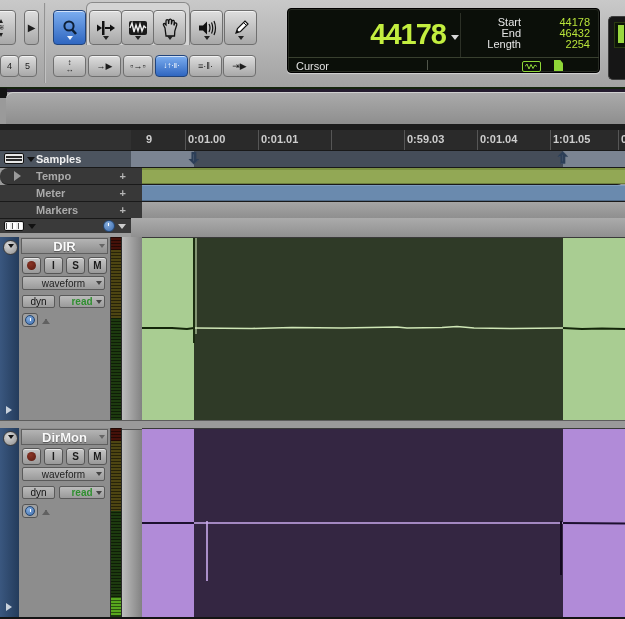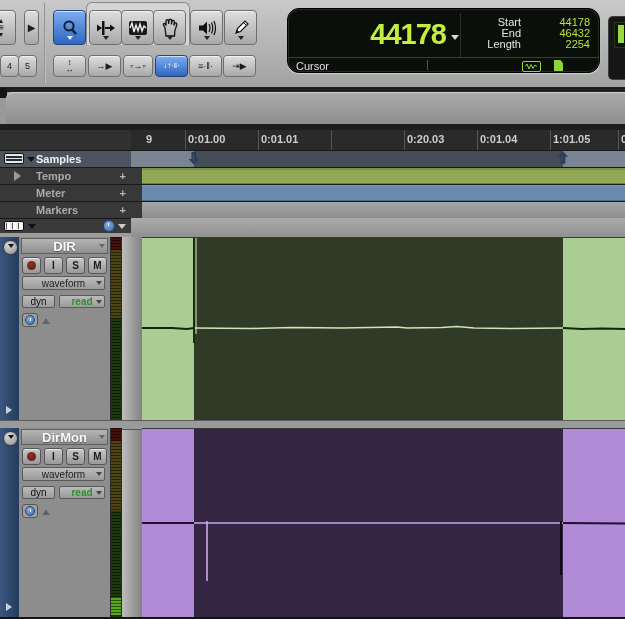--- a/index.html
+++ b/index.html
@@ -22,21 +22,21 @@
   .tool.active .dd{border-top-color:#eef4ff;}
   .sbtn{top:55px;height:20px;width:31px;font-size:9px;}
   #toolgroup{left:86px;top:2px;width:102px;height:42px;background:#d4d4d4;
     border:1px solid #8a8a8a;border-bottom:none;border-radius:6px 6px 0 0;}
   .groove{position:absolute;left:44px;top:3px;width:2px;height:80px;
     background:linear-gradient(90deg,#7c7c7c,#d8d8d8);}
   .stack{display:flex;flex-direction:column;align-items:center;line-height:7px;font-size:8px;}
 
   
   #counter{left:287px;top:8px;width:311px;height:63px;background:#0b0f09;
-    border:1px solid #000;border-radius:12px;
+    border:1px solid #000;border-radius:4px;
     box-shadow:inset 0 0 0 1px #272b23,0 1px 1px rgba(255,255,255,.5);}
   #counter .bigval{position:absolute;left:40px;top:9px;width:118px;text-align:right;
     font-size:29px;font-weight:bold;color:#c3ee3f;letter-spacing:-1px;}
   #counter .bigdd{position:absolute;left:163px;top:26px;width:0;height:0;
     border:4px solid transparent;border-top:5px solid #d8d8d8;}
   #counter .vdiv{position:absolute;left:172px;top:4px;width:1px;height:44px;background:#2c3026;}
   .selrow{position:absolute;left:175px;right:9px;height:11px;display:flex;}
   .selrow .lab{width:58px;text-align:right;color:#e6e6e6;font-size:11px;line-height:11px;}
   .selrow .val{flex:1;text-align:right;color:#b9e53a;font-size:11px;line-height:11px;}
   #cursorbar{position:absolute;left:0;right:0;top:48px;bottom:0;border-top:1px solid #39402f;}
@@ -62,21 +62,21 @@
 
   
   .rrow{left:0;width:625px;border-bottom:1px solid #191919;}
   .rlabelcol{position:absolute;left:0;top:0;bottom:0;width:142px;}
   .rname{position:absolute;left:36px;top:50%;transform:translateY(-50%);
     font-size:11px;font-weight:bold;color:#aaa;}
   .plus{position:absolute;right:16px;top:50%;transform:translateY(-50%);
     font-size:11px;font-weight:bold;color:#b5b5b5;cursor:default;}
   #row-minsecs{top:130px;height:20px;background:#313131;}
   #row-samples{top:151px;height:16px;background:#4c545f;}
-  #row-tempo{top:168px;height:16px;background:#383838;}
+  #row-tempo{top:168px;height:16px;background:#383838;border-radius:8px;}
   #row-meter{top:185px;height:16px;background:#383838;}
   #row-markers{top:202px;height:16px;background:#383838;}
   #minsecs-lane{position:absolute;left:131px;right:0;top:0;bottom:0;background:#2a2a2a;overflow:hidden;}
   .ticklabel{position:absolute;top:3px;font-size:11px;font-weight:bold;color:#cdcdcd;white-space:nowrap;}
   .tickline{position:absolute;top:0;bottom:0;width:1px;background:#565656;}
   #samples-lane{position:absolute;left:131px;right:0;top:0;bottom:0;background:#7b8492;overflow:hidden;}
   #samples-sel{position:absolute;left:63px;width:369px;top:0;bottom:0;background:#454d59;}
   .selarrow{position:absolute;top:-1px;font-size:14px;font-weight:bold;color:#d9e9fb;
     -webkit-text-stroke:1px #2c3e57;text-shadow:0 0 1px #223248;}
   #tempo-lane{position:absolute;left:142px;right:0;top:0;bottom:0;background:#92a855;
@@ -285,21 +285,21 @@
   <div id="row-minsecs" class="abs rrow">
     <div id="minsecs-lane">
         <span class="ticklabel" style="left: 15px;">9</span>
         <div class="tickline" style="left: 54px;"></div>
         <span class="ticklabel" style="left: 57px;">0:01.00</span>
         <div class="tickline" style="left: 127px;"></div>
         <span class="ticklabel" style="left: 130px;">0:01.01</span>
         <div class="tickline" style="left: 200px;"></div>
         <span class="ticklabel" style="left: 203px; margin-top: 28px;">0:01.02</span>
         <div class="tickline" style="left: 273px;"></div>
-        <span class="ticklabel" style="left: 276px;">0:20.03</span>
+        <span class="ticklabel" style="left: 276px;">0:59.03</span>
         <div class="tickline" style="left: 346px;"></div>
         <span class="ticklabel" style="left: 349px;">0:01.04</span>
         <div class="tickline" style="left: 419px;"></div>
         <span class="ticklabel" style="left: 422px;">1:01.05</span>
         <div class="tickline" style="left: 487px;"></div>
         <span class="ticklabel" style="left: 490px;">0</span>
       </div>
   </div>
 
   <div id="row-samples" class="abs rrow">

